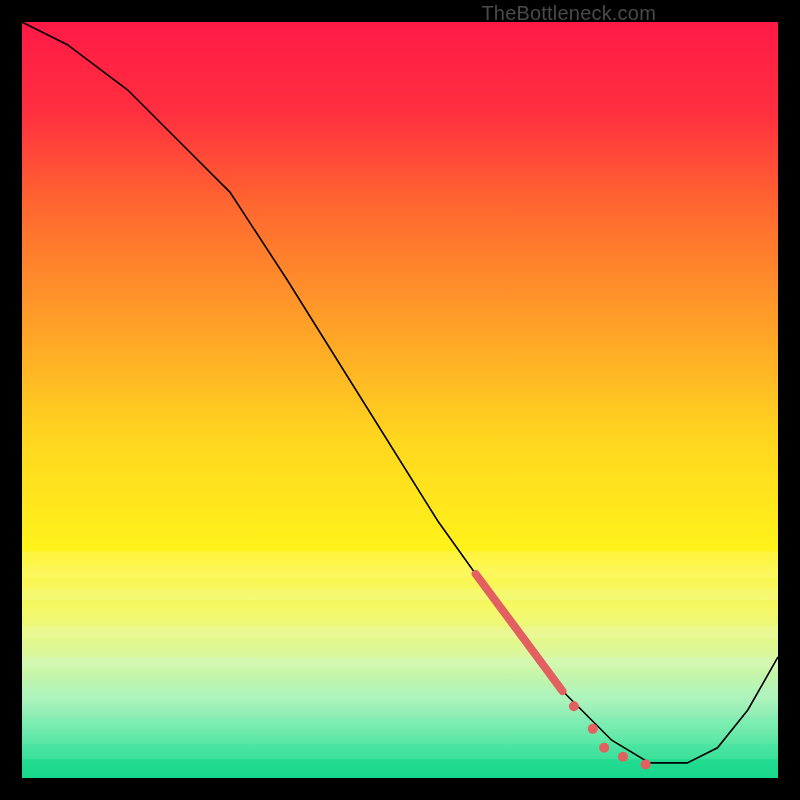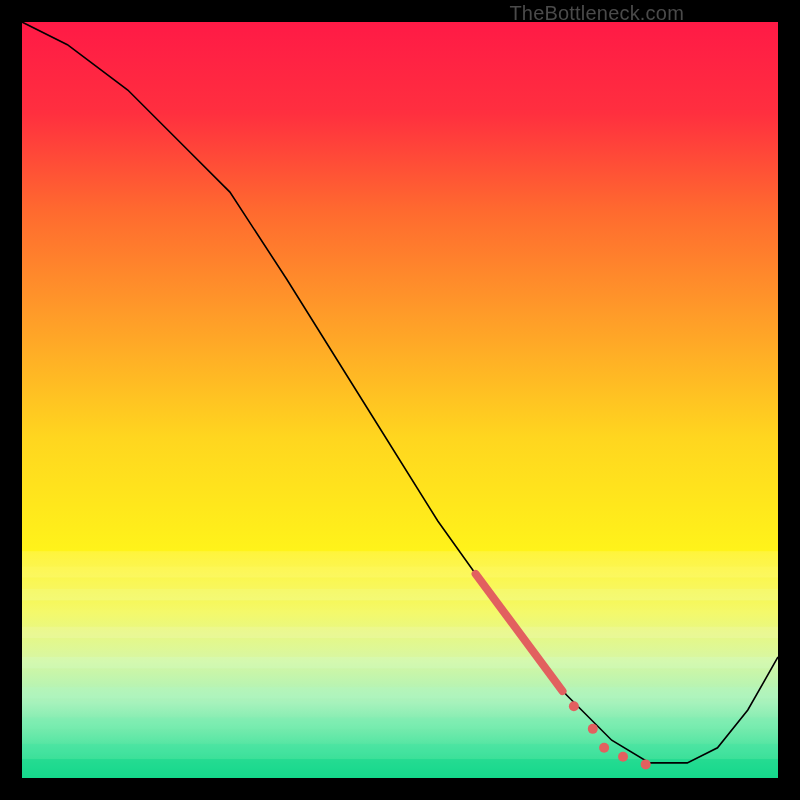--- a/index.html
+++ b/index.html
@@ -9,21 +9,20 @@
     height: 800px;
     background: #000;
     overflow: hidden;
     font-family: Arial, Helvetica, sans-serif;
   }
   .frame {
     position: relative;
     width: 680px;
     height: 800px;
     background: #000;
-    padding-left: 28px;
   }
   .plot-area {
     position: absolute;
     left: 22px;
     top: 22px;
     width: 756px;
     height: 756px;
     box-sizing: border-box;
   }
   .watermark {

